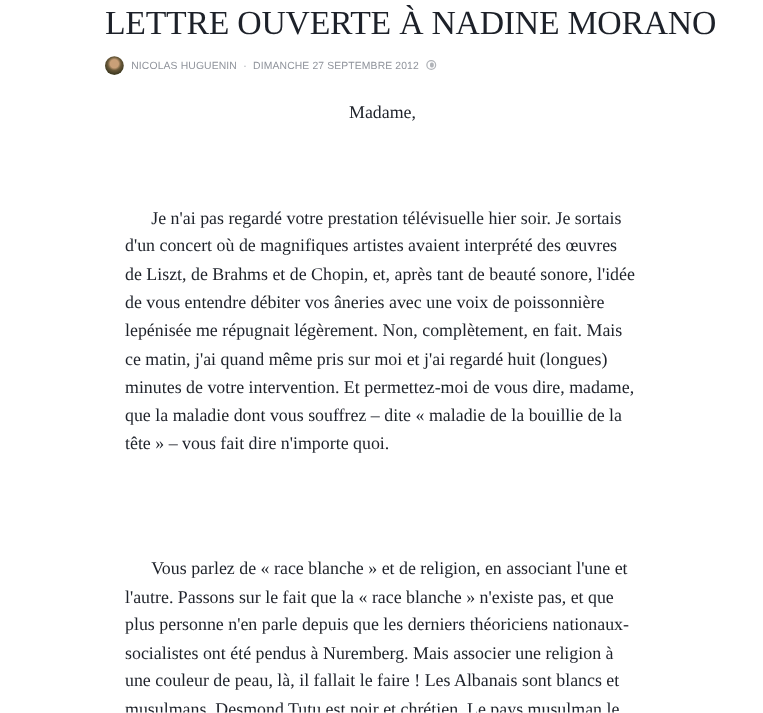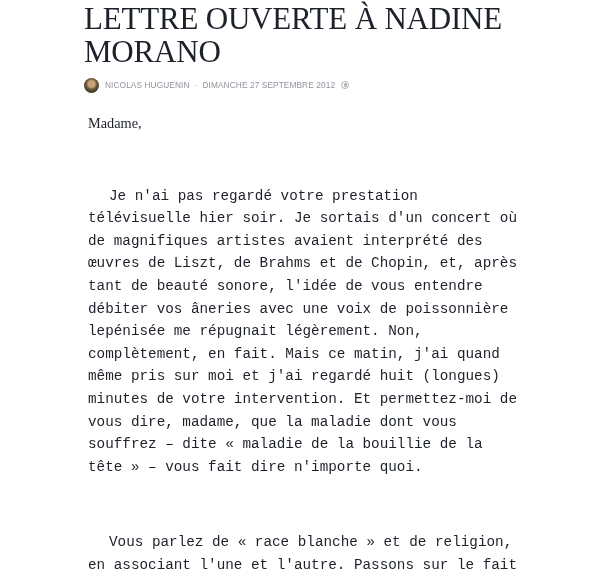--- a/index.html
+++ b/index.html
@@ -19,21 +19,21 @@
       position: absolute;
       left: 84px;
       top: 0;
       width: 520px;
     }
     .title {
       margin: 0;
       padding-top: 2px;
       font-family: "Liberation Serif", "DejaVu Serif", serif;
       font-weight: normal;
-      font-size: 31px;
+      font-size: 27px;
       line-height: 33px;
       letter-spacing: -0.2px;
       color: #1d2129;
     }
     .meta {
       display: flex;
       align-items: center;
       margin-top: 8px;
       height: 18px;
       font-family: "Liberation Sans", "DejaVu Sans", sans-serif;
@@ -73,25 +73,25 @@
     .body-text {
       margin-top: 18px;
       font-family: "Liberation Serif", "DejaVu Serif", serif;
       font-size: 14.3px;
       line-height: 22.6px;
       color: #1d2129;
       width: 440px;
     }
     .greeting {
       margin: 0 0 0 4px;
+      text-align: center;
     }
     .para {
-      margin: 4px;
+      margin: 16px;
       text-indent: 21px;
-      font-family: Liberation Mono, monospace;
     }
     .gap-1 { height: 46px; }
     .gap-2 { height: 45px; }
   </style>
 </head>
 <body>
 
 <div class="article">
   <h1 class="title">LETTRE OUVERTE À NADINE MORANO</h1>
 

